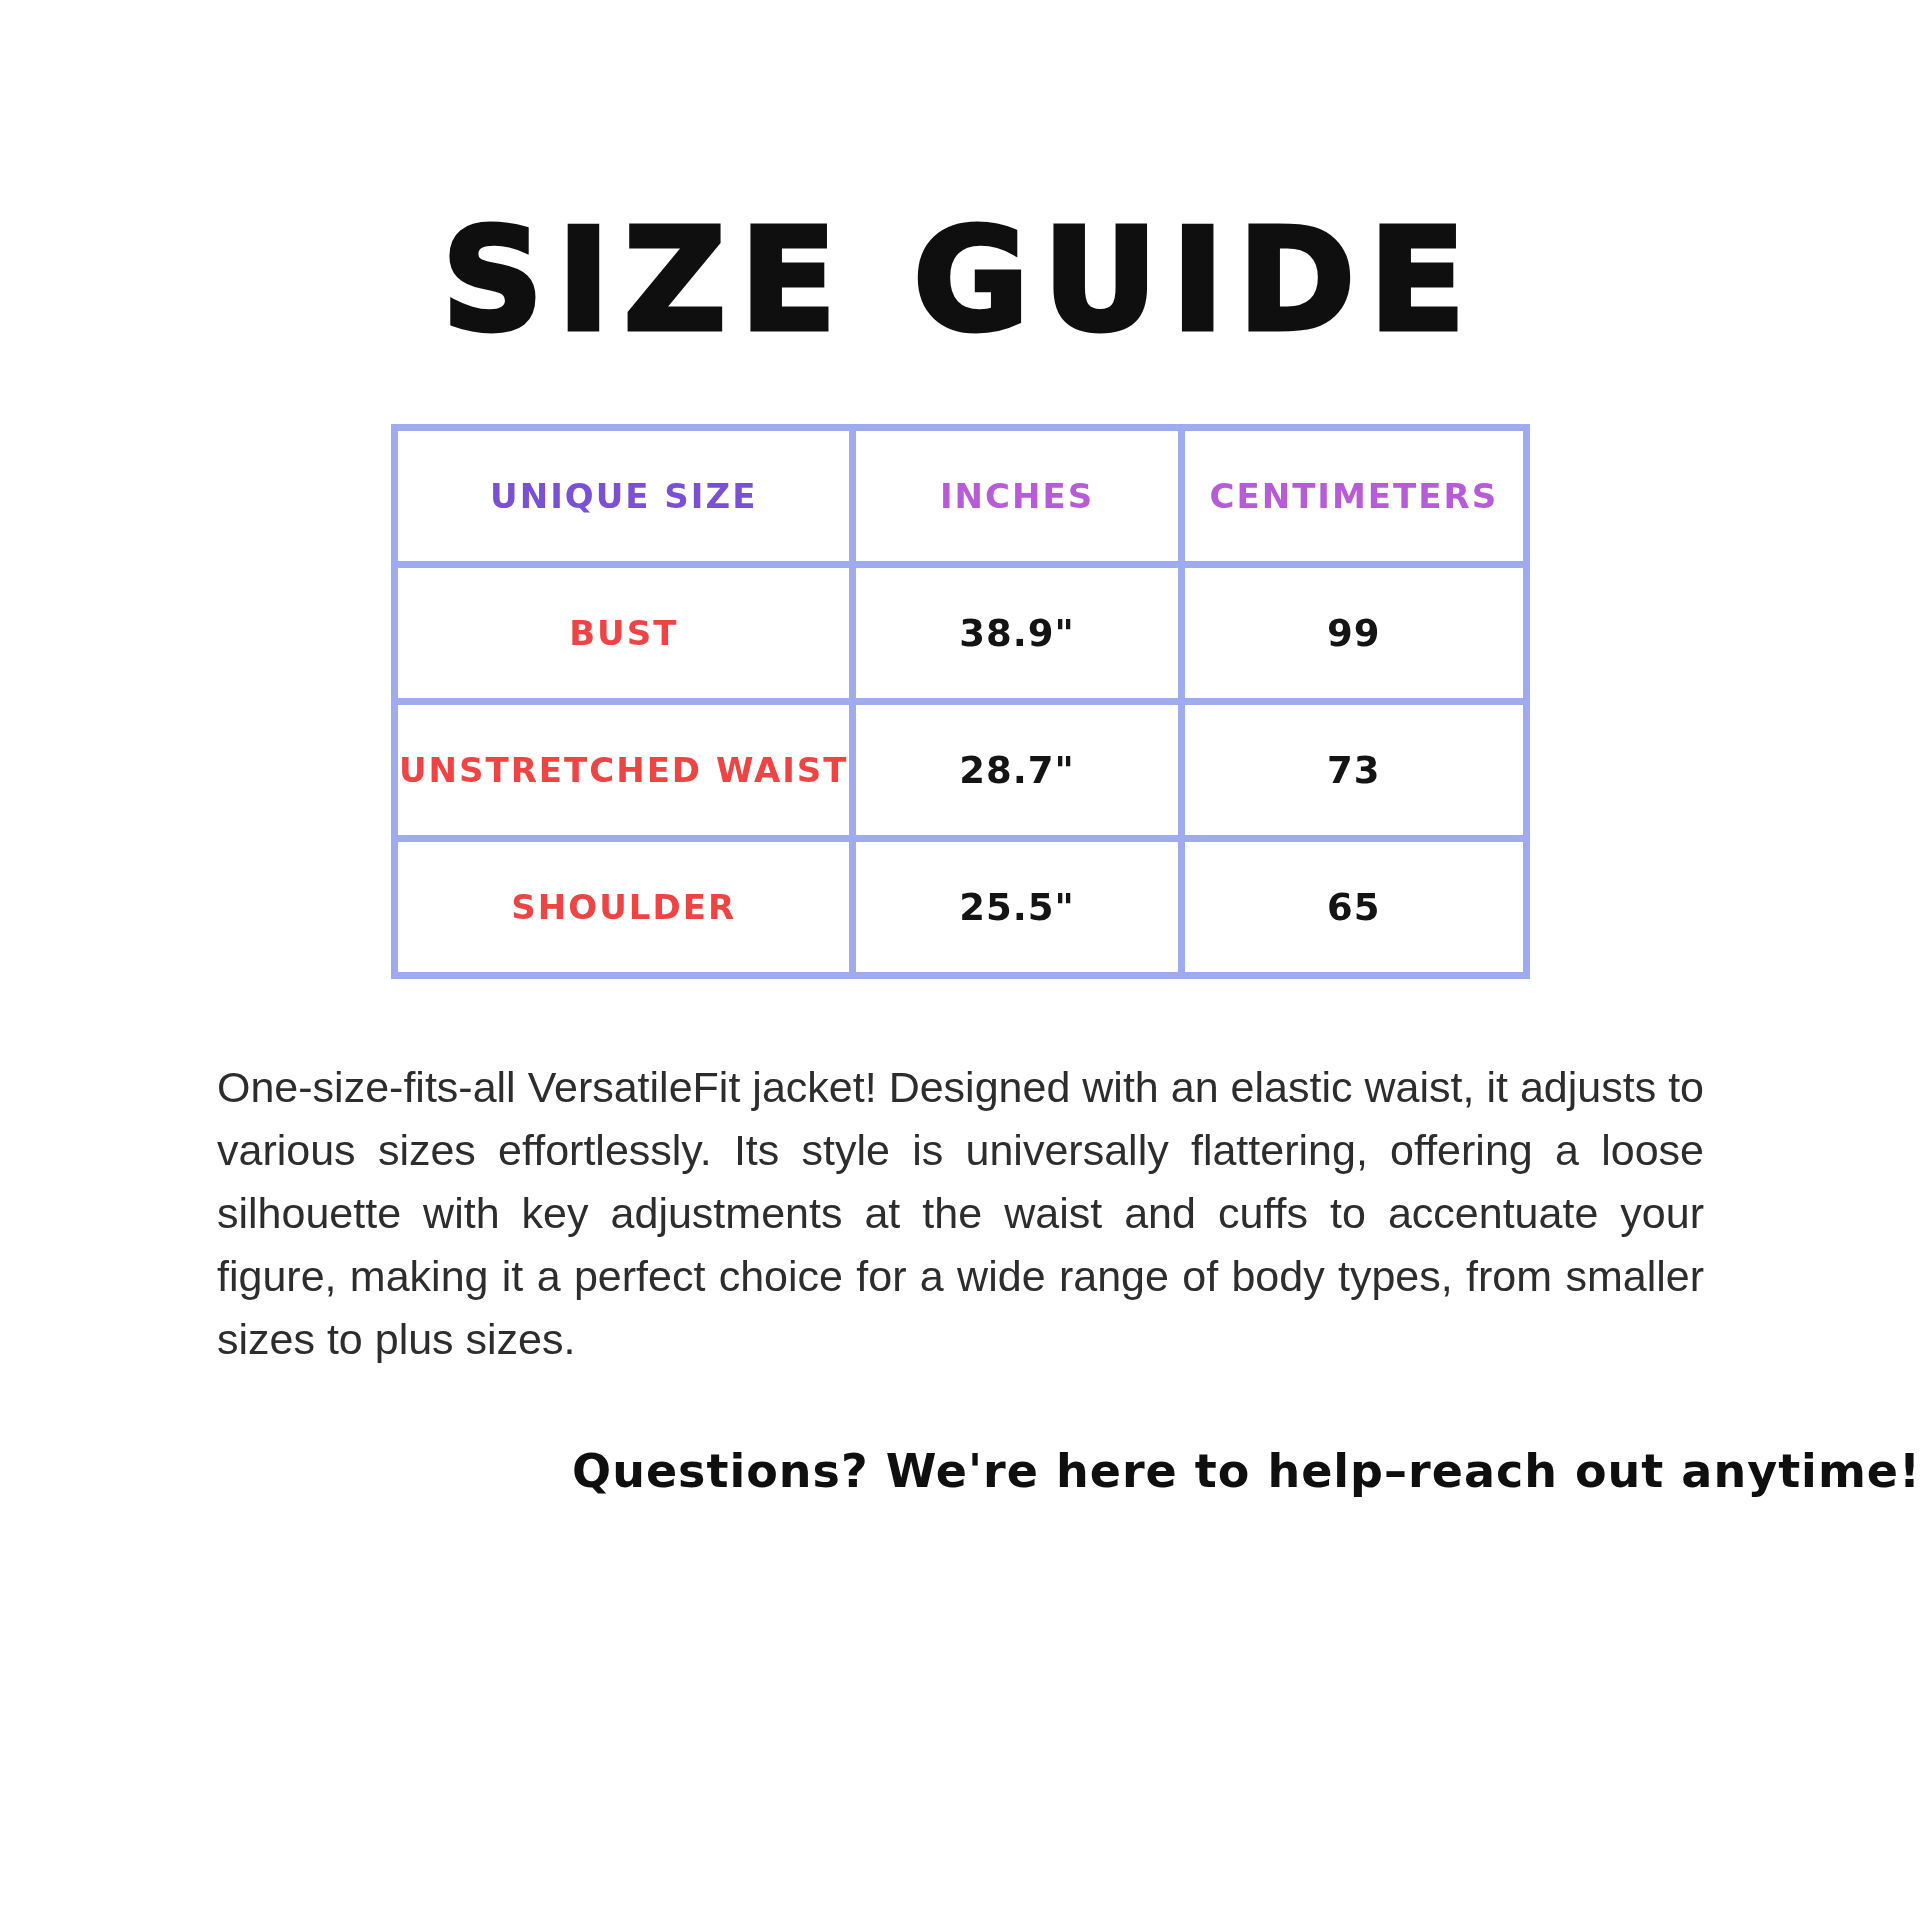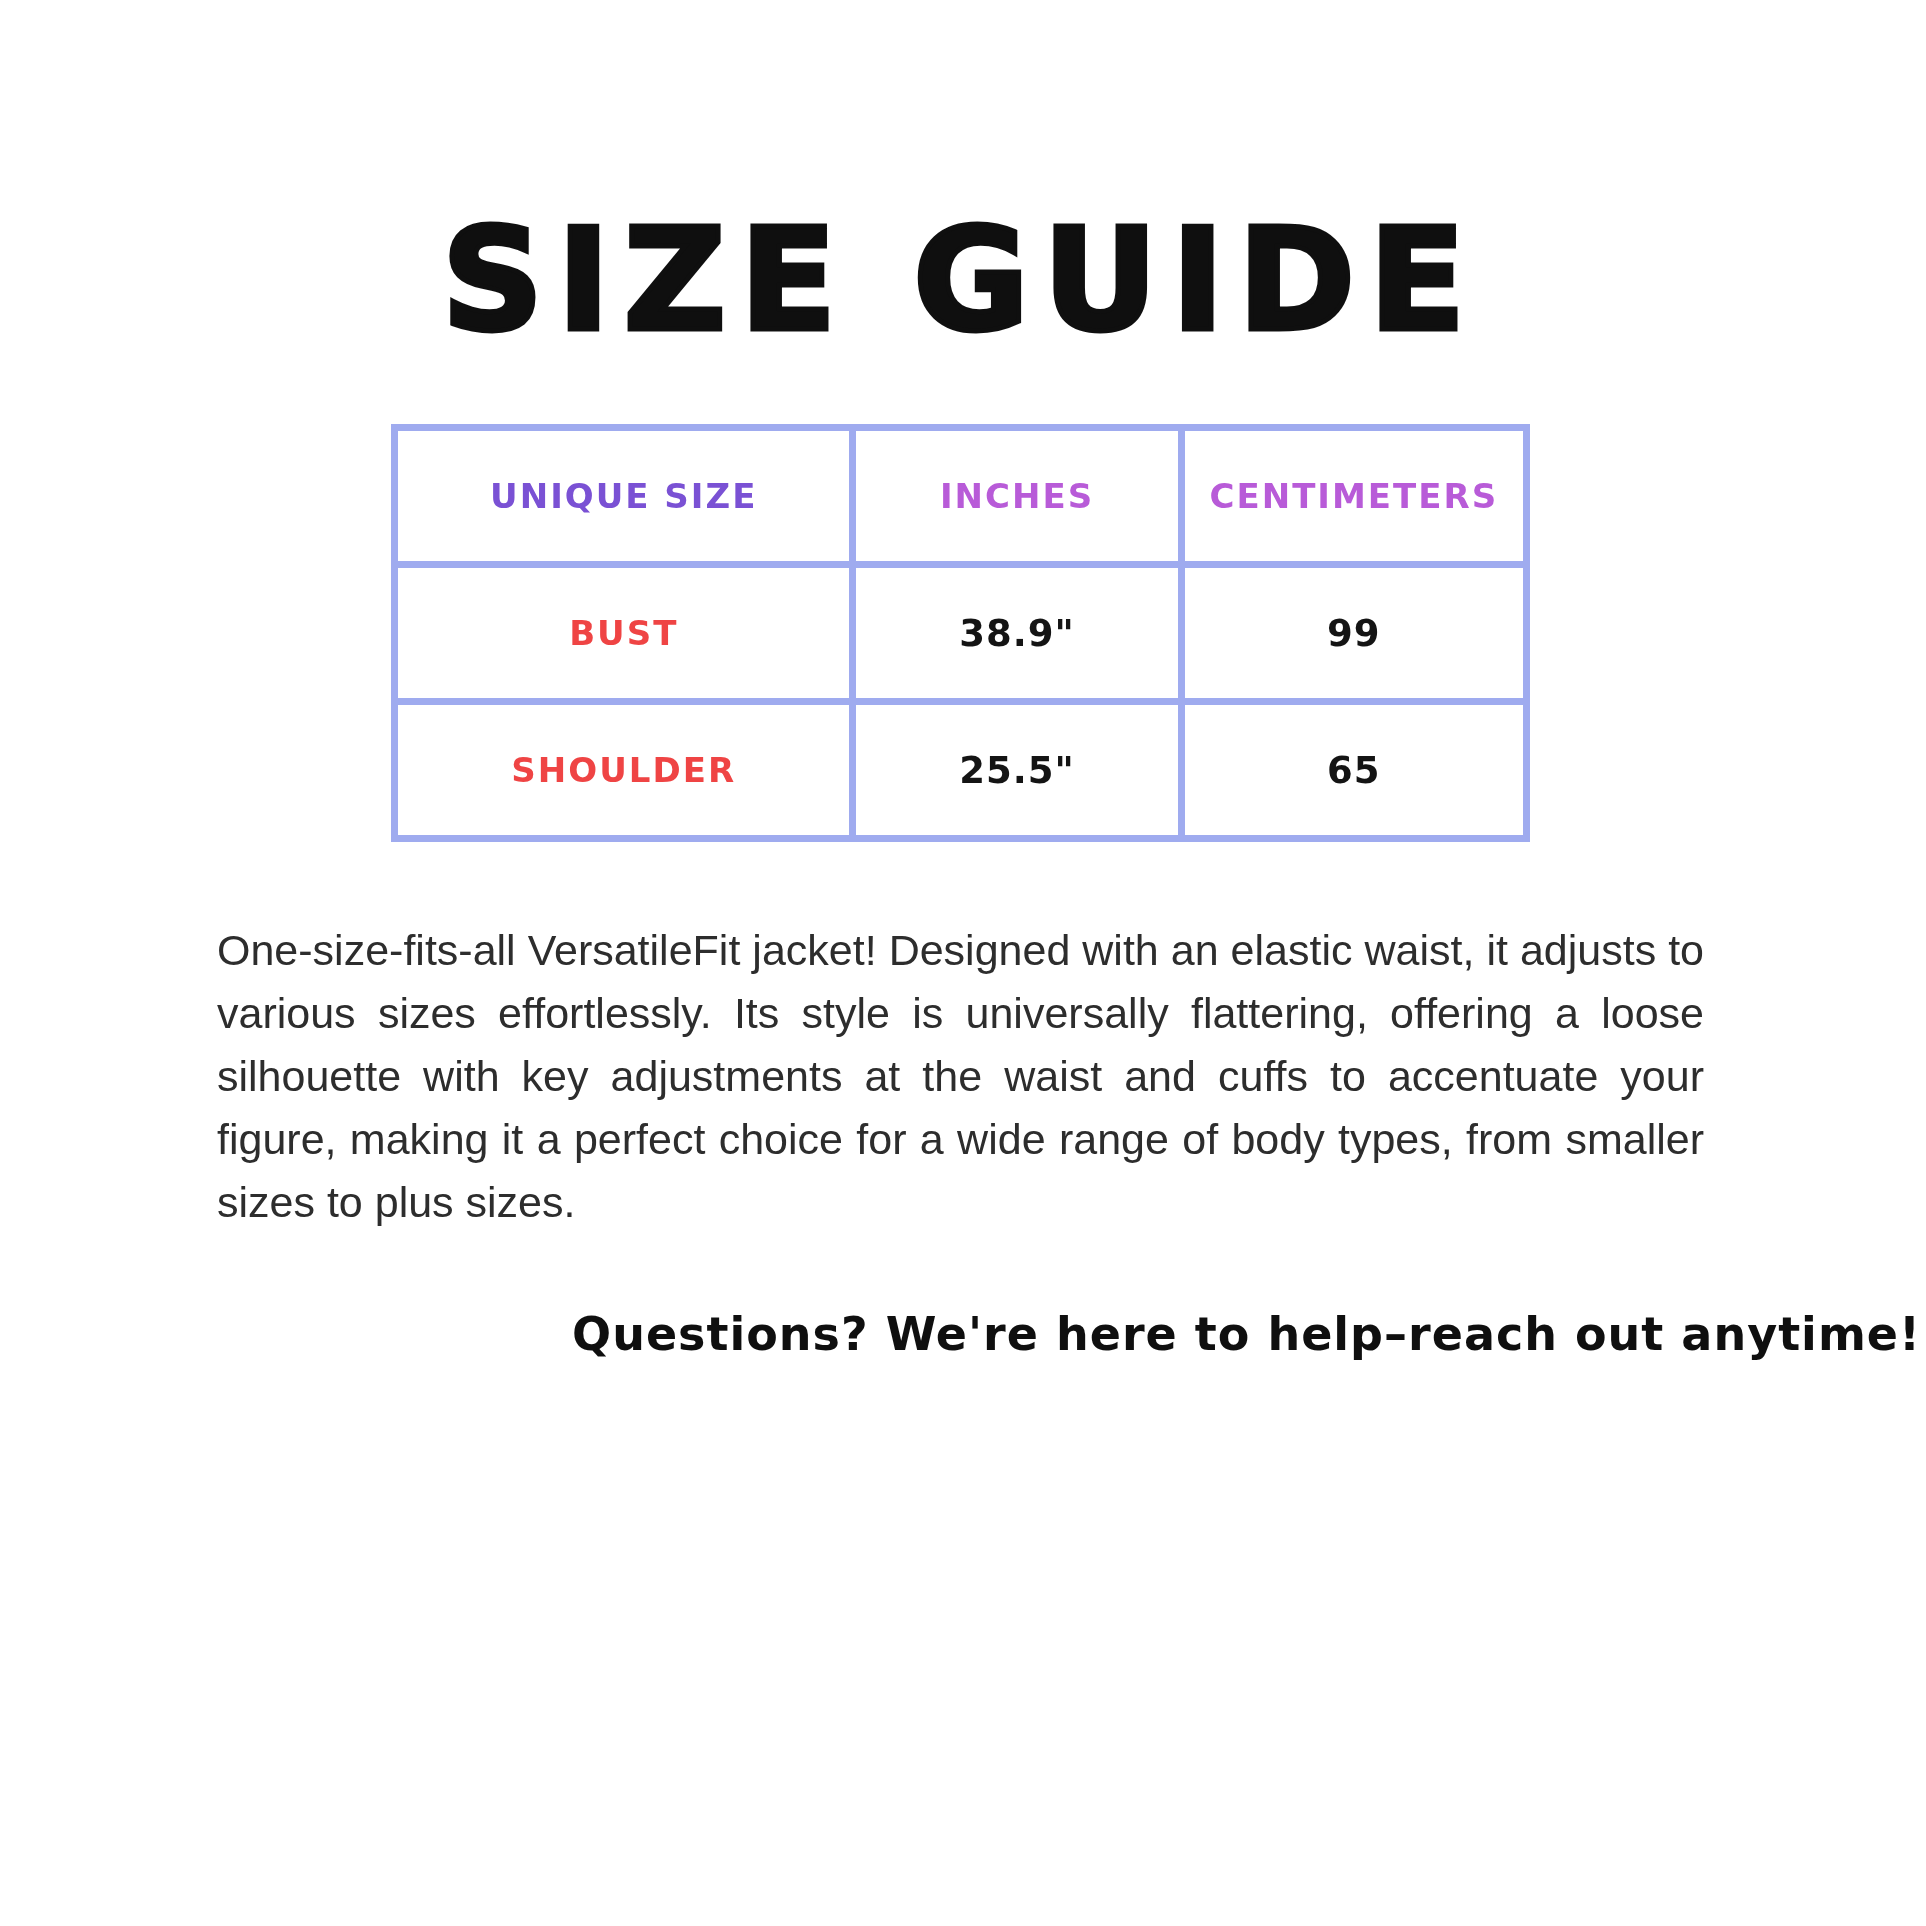--- a/index.html
+++ b/index.html
@@ -112,20 +112,25 @@
         <th class="hdr-measure">CENTIMETERS</th>
       </tr>
     </thead>
     <tbody>
       <tr>
         <td class="row-label">BUST</td>
         <td class="row-value">38.9"</td>
         <td class="row-value">99</td>
       </tr>
       <tr>
+        <td class="row-label">UNSTRETCHED WAIST</td>
+        <td class="row-value">28.7"</td>
+        <td class="row-value">73</td>
+      </tr>
+      <tr>
         <td class="row-label">SHOULDER</td>
         <td class="row-value">25.5"</td>
         <td class="row-value">65</td>
       </tr>
     </tbody>
   </table>
 
   <div class="description">One-size-fits-all VersatileFit jacket! Designed with an elastic waist, it adjusts to various sizes effortlessly. Its style is universally flattering, offering a loose silhouette with key adjustments at the waist and cuffs to accentuate your figure, making it a perfect choice for a wide range of body types, from smaller sizes to plus sizes.</div>
 
   <div class="footer-note">Questions? We're here to help–reach out anytime!</div>

